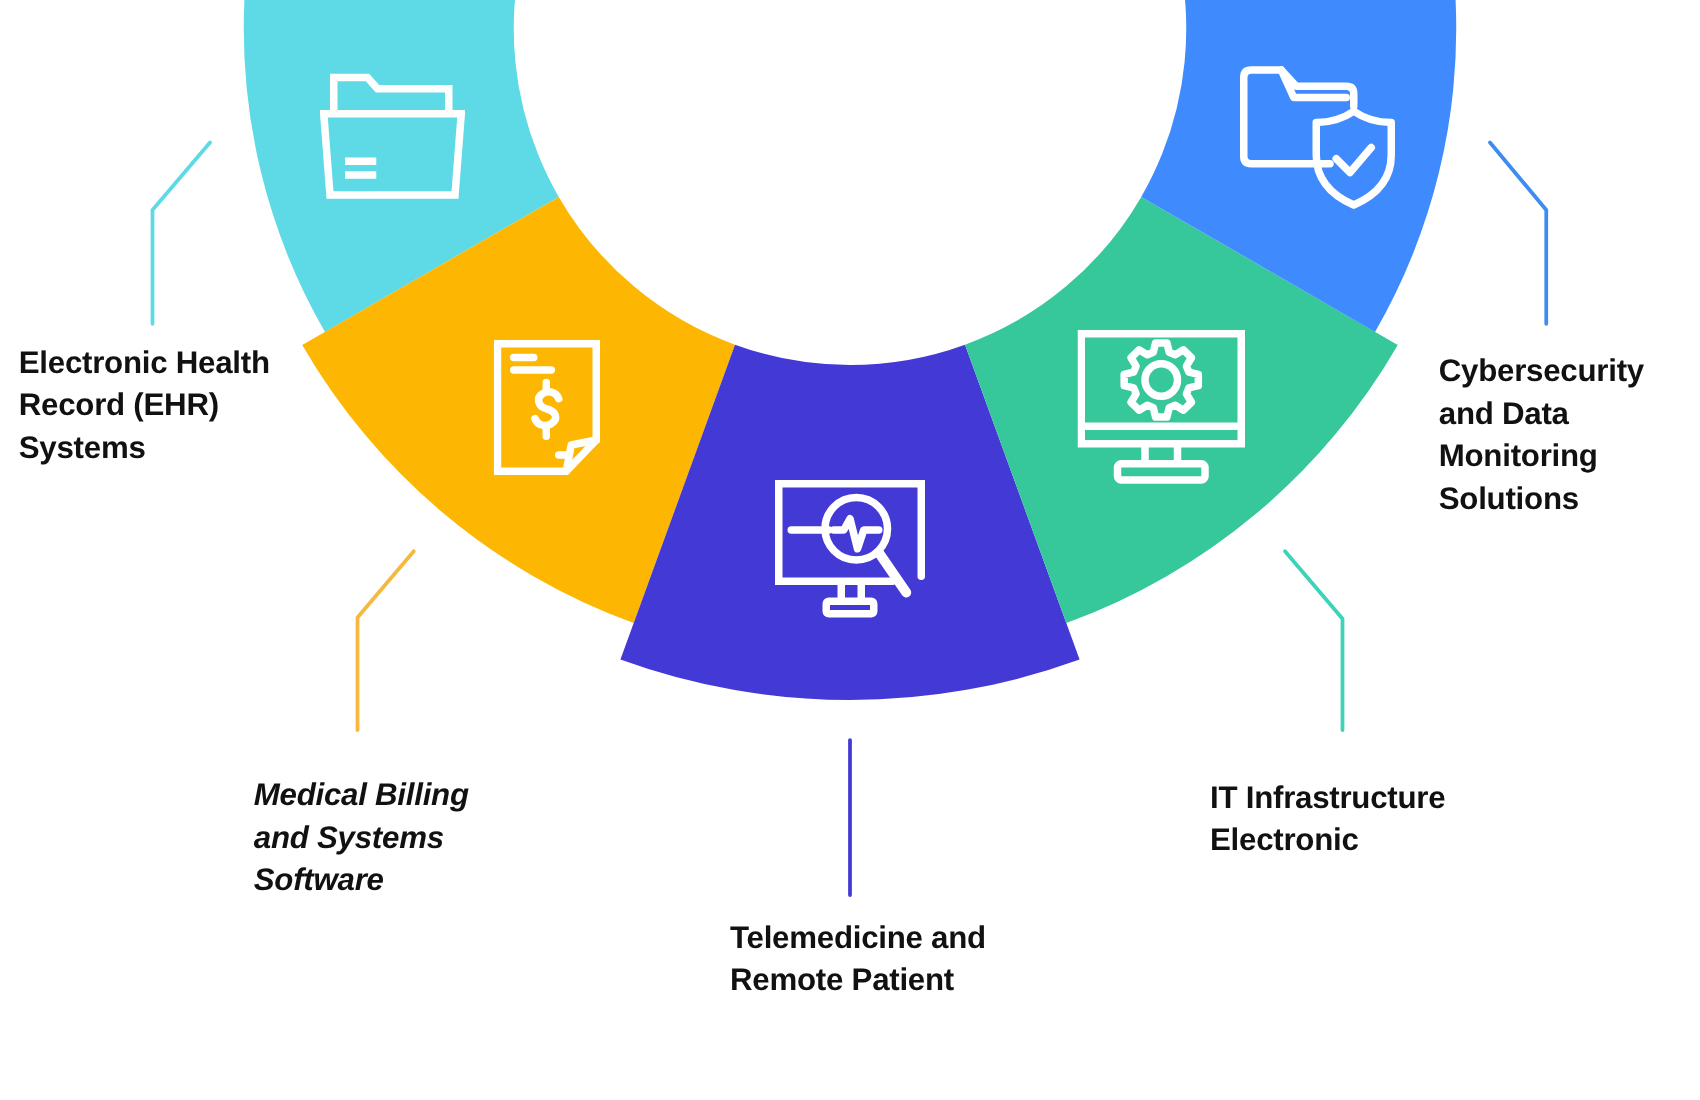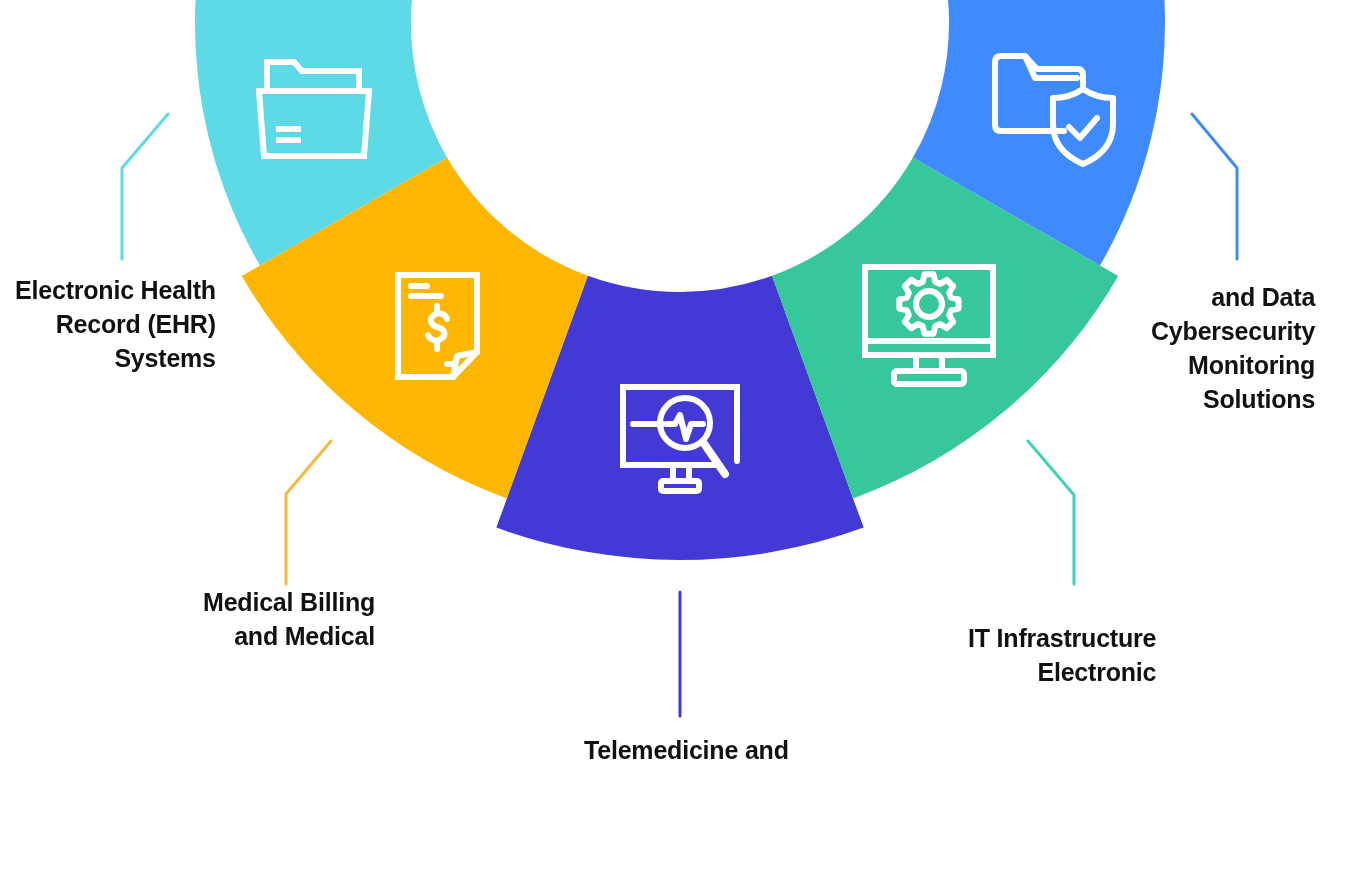--- a/index.html
+++ b/index.html
@@ -1,20 +1,20 @@
 <!DOCTYPE html>
 <html><head>
 <meta charset="utf-8">
 <style>
   html, body { margin: 0; padding: 0; background: #ffffff; }
   body { width: 1360px; height: 880px; position: relative; overflow: hidden;
          font-family: "Liberation Sans", "DejaVu Sans", sans-serif; }
   #ring { position: absolute; left: 0; top: 0; width: 1360px; height: 880px; }
   .label { position: absolute; font-weight: 700; font-size: 25px; line-height: 34px;
-           color: #111111; letter-spacing: -0.2px; text-align: right; }
+           color: #111111; letter-spacing: -0.2px; }
   .label span { display: block; white-space: nowrap; }
   .icon { position: absolute; }
   .icon svg { display: block; }
 </style>
 </head>
 <body>
 
 <svg id="ring" viewBox="0 0 1360 880" xmlns="http://www.w3.org/2000/svg">
   <g id="segments">
       <path d="M282.71125851983885 -255.1845716302572 A485 485 0 0 0 259.9776791645473 265.50000000000006 L447.039166381986 157.50000000000003 A269 269 0 0 1 459.64810008626114 -131.29206137843133 Z" fill="#5EDAE6"></path>
@@ -87,32 +87,34 @@
     <path d="M78 75 L89 86 L106 66"></path>
   </svg>
 </div>
 
 <div class="label" style="left:15px;top:273px;">
   <span>Electronic Health</span>
   <span>Record (EHR)</span>
   <span>Systems</span>
 </div>
 
-<div class="label" style="left:203px;top:585px;">
+<div class="label" style="left:203px;top:619px;font-style:italic;">
   <span>Medical Billing</span>
-  <span>and Medical</span>
+  <span>and Systems</span>
+  <span>Software</span>
 </div>
 
 <div class="label" style="left:584px;top:733px;">
   <span>Telemedicine and</span>
+  <span>Remote Patient</span>
 </div>
 
 <div class="label" style="left:968px;top:621px;">
   <span>IT Infrastructure</span>
   <span>Electronic</span>
 </div>
 
 <div class="label" style="left:1151px;top:280px;">
+  <span>Cybersecurity</span>
   <span>and Data</span>
-  <span>Cybersecurity</span>
   <span>Monitoring</span>
   <span>Solutions</span>
 </div>
 
 </body></html>

